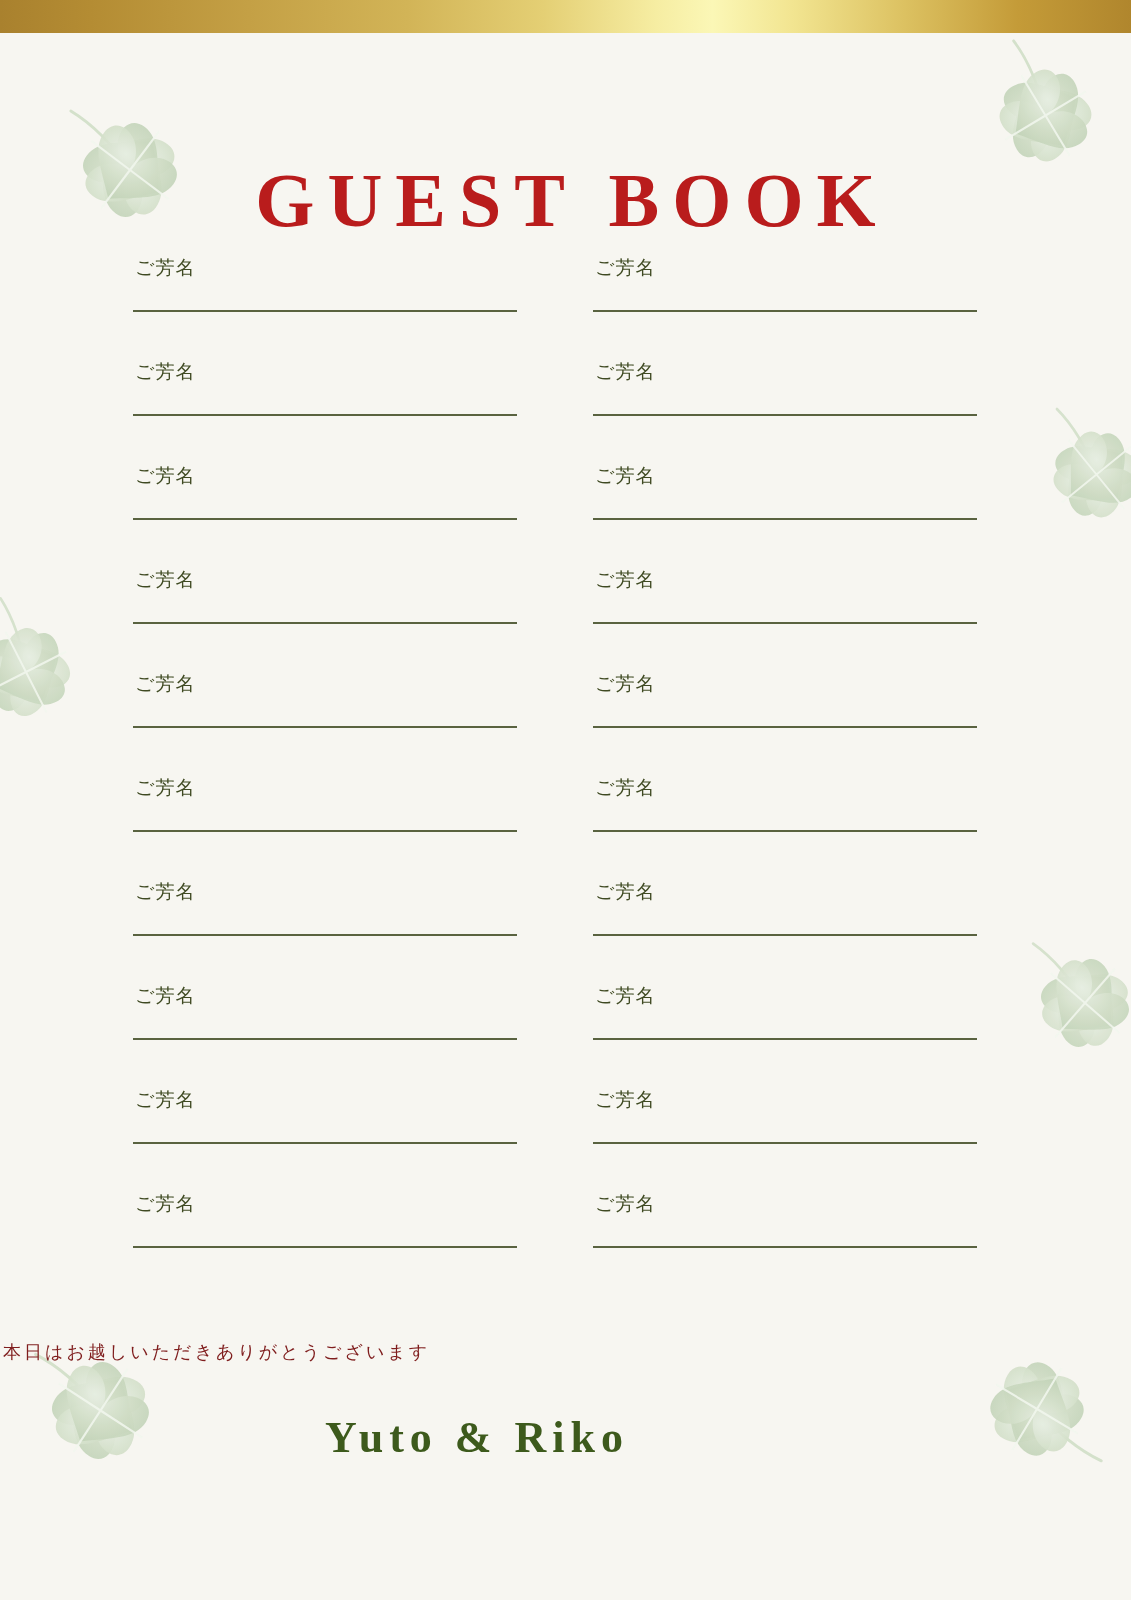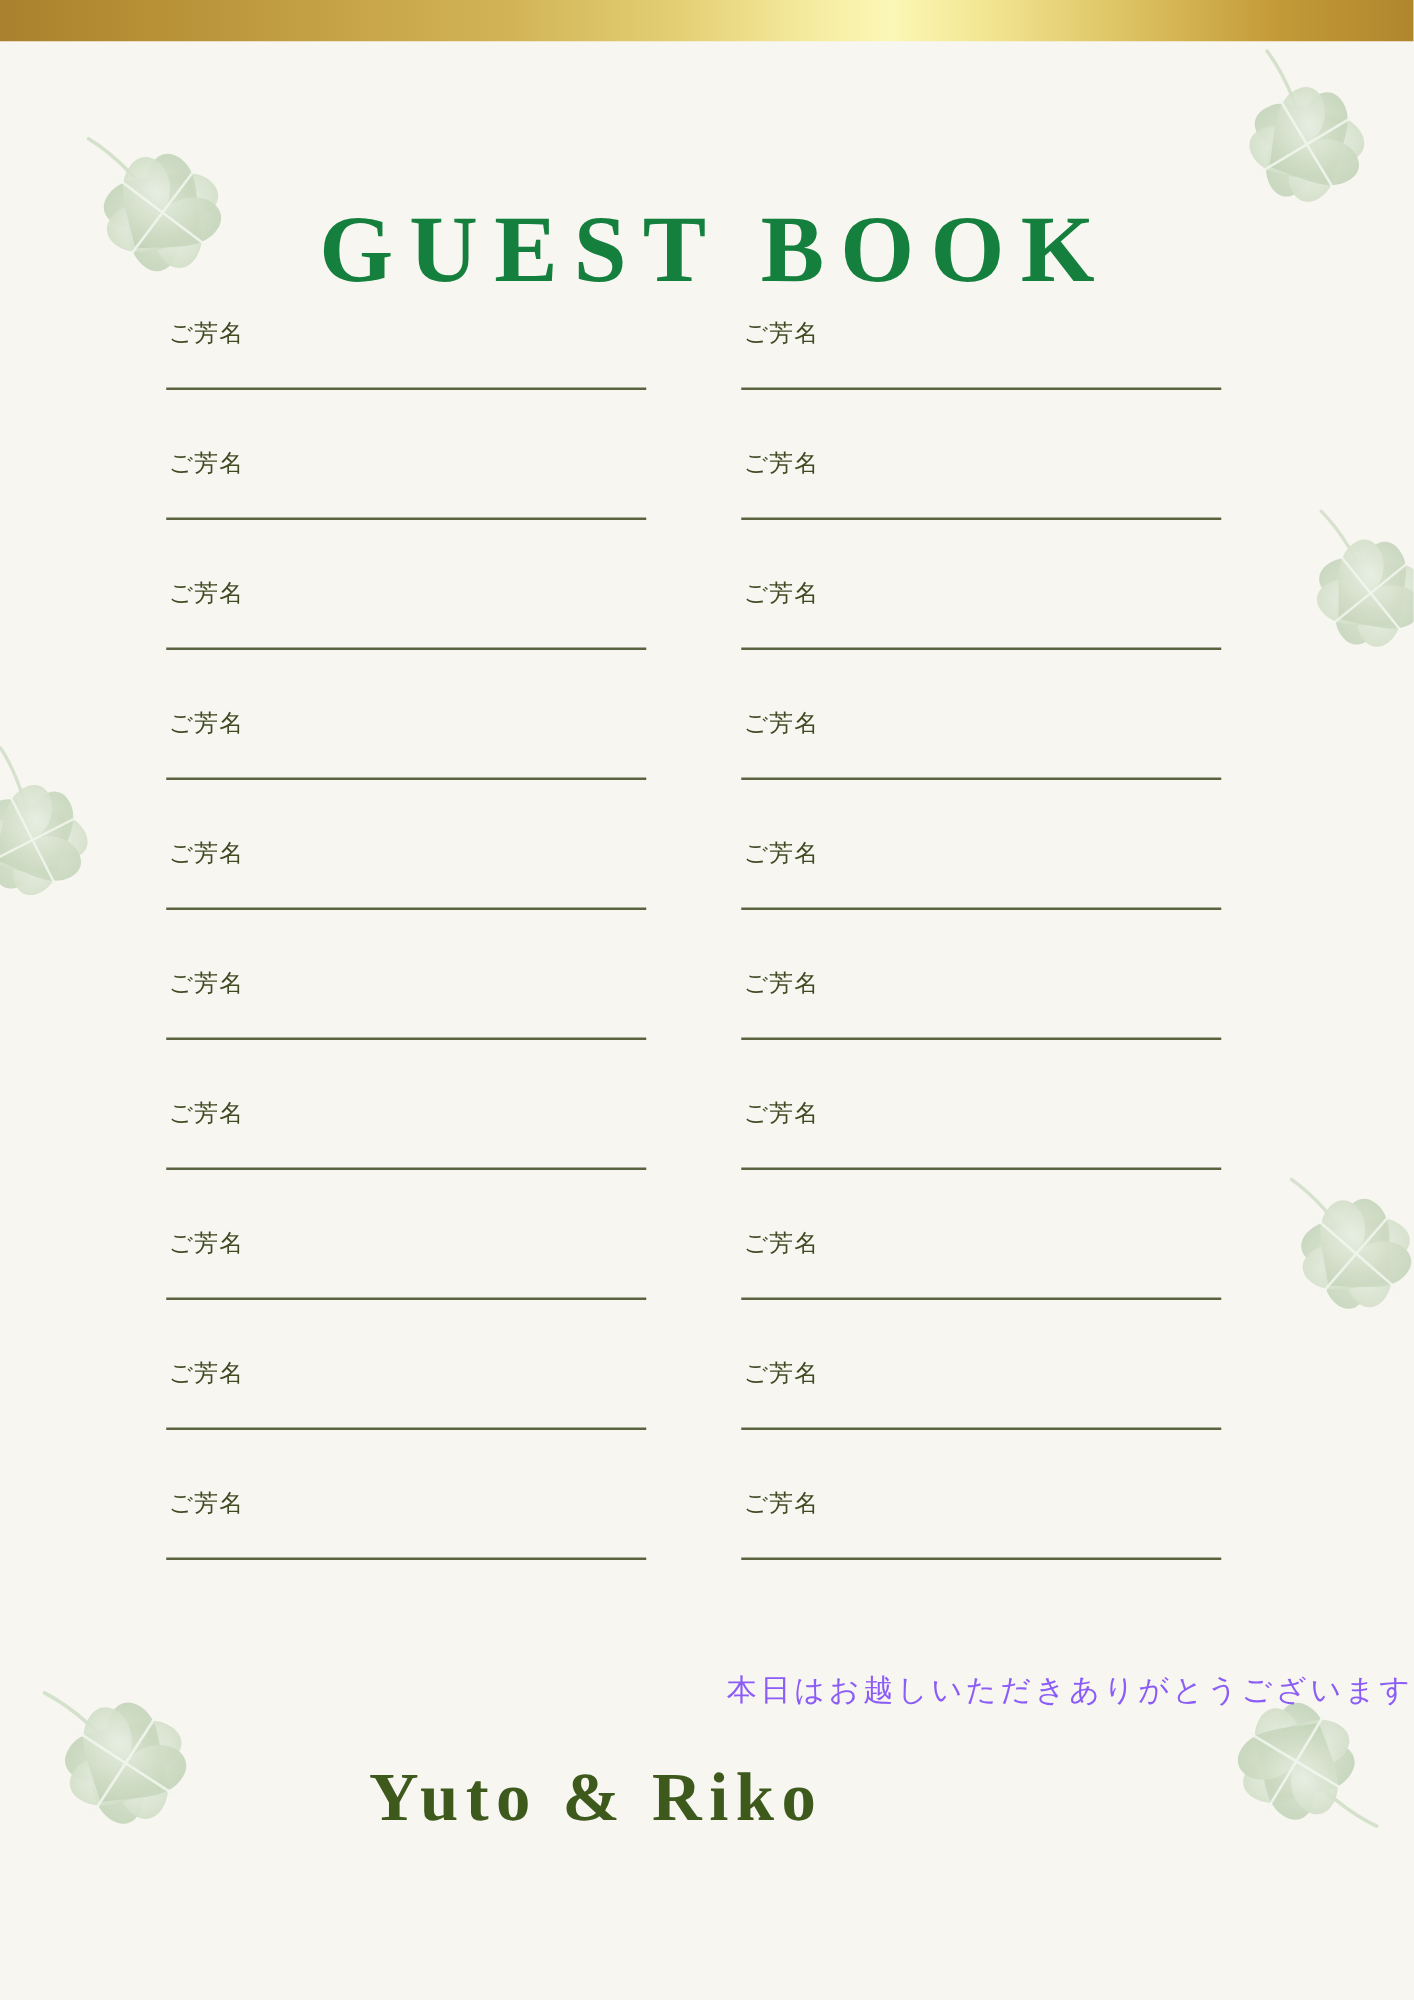--- a/index.html
+++ b/index.html
@@ -76,21 +76,21 @@
     left: 0;
     top: 104px;
     width: 1131px;
     text-align: center;
     z-index: 3;
     font-family: "Liberation Serif", serif;
     font-size: 76px;
     line-height: 90px;
     letter-spacing: 13px;
     text-indent: 13px;
-    color: #15803d;
+    color: #b91c1c;
     white-space: nowrap;
   }
 
   
   #rows {
     position: absolute;
     left: 133px;
     top: 248px;
     width: 844px;
     z-index: 3;
@@ -124,40 +124,40 @@
     height: 0;
     border-top: 2px solid #5a6340;
   }
 
   
   #footer-message {
     position: absolute;
     left: 0;
     top: 1338px;
     width: 1131px;
-    text-align: right;
+    text-align: left;
     z-index: 3;
     font-family: "DejaVu Serif", "Liberation Serif", serif;
-    font-size: 24px;
+    font-size: 18px;
     line-height: 28px;
     letter-spacing: 3px;
     text-indent: 3px;
-    color: #8b5cf6;
+    color: #7f1d1d;
     white-space: nowrap;
   }
   #couple-names {
     position: absolute;
     left: 0;
     top: 1405px;
     width: 948px;
     text-align: center;
     z-index: 3;
     font-family: "Liberation Serif", serif;
     font-weight: bold;
-    font-size: 55px;
+    font-size: 44px;
     line-height: 66px;
     letter-spacing: 6px;
     text-indent: 6px;
     color: #3d5a1c;
     white-space: nowrap;
   }
 </style>
 </head>
 <body>
 

